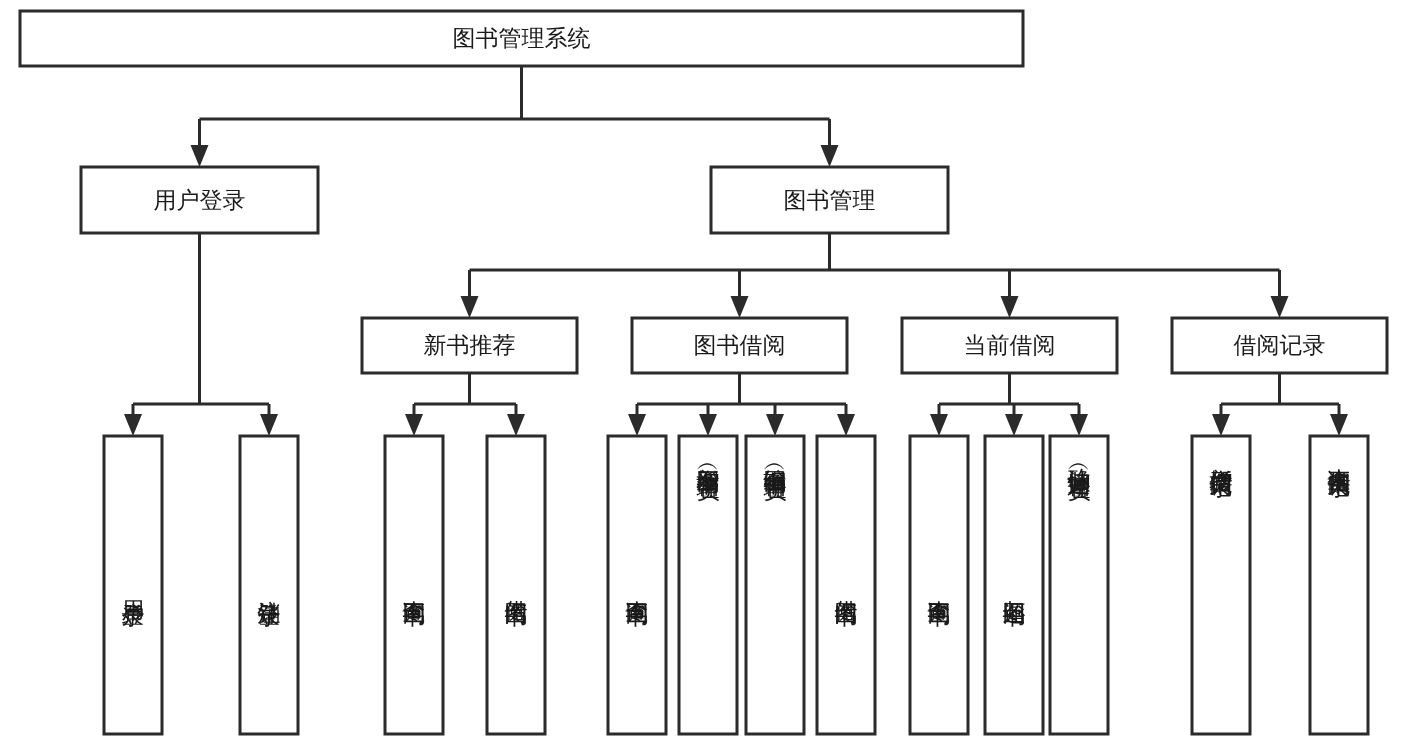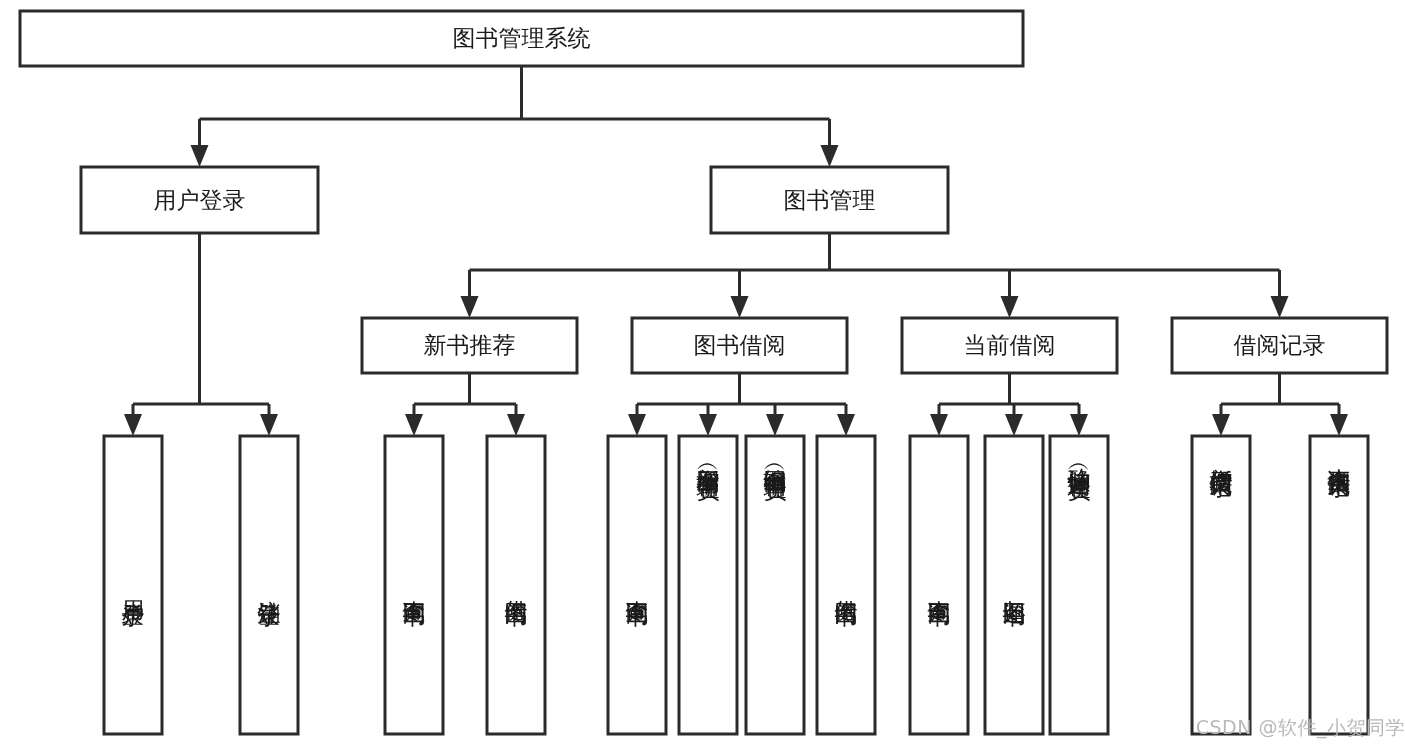--- a/index.html
+++ b/index.html
@@ -245,14 +245,13 @@
         <span class="vertical-label-text">确认归还（管理员）</span>
       </div>
       <div class="vertical-label-host" style="left: 1192px; top: 450px; width: 58px; height: 270px;">
         <span class="vertical-label-text">新增借阅记录</span>
       </div>
       <div class="vertical-label-host" style="left: 1310px; top: 450px; width: 58px; height: 270px;">
         <span class="vertical-label-text">查询借阅记录</span>
       </div>
     </div>
 
-  <div class="watermark">CSDN @软件_小贺同学</div>
 </div>
 
 </body></html>

